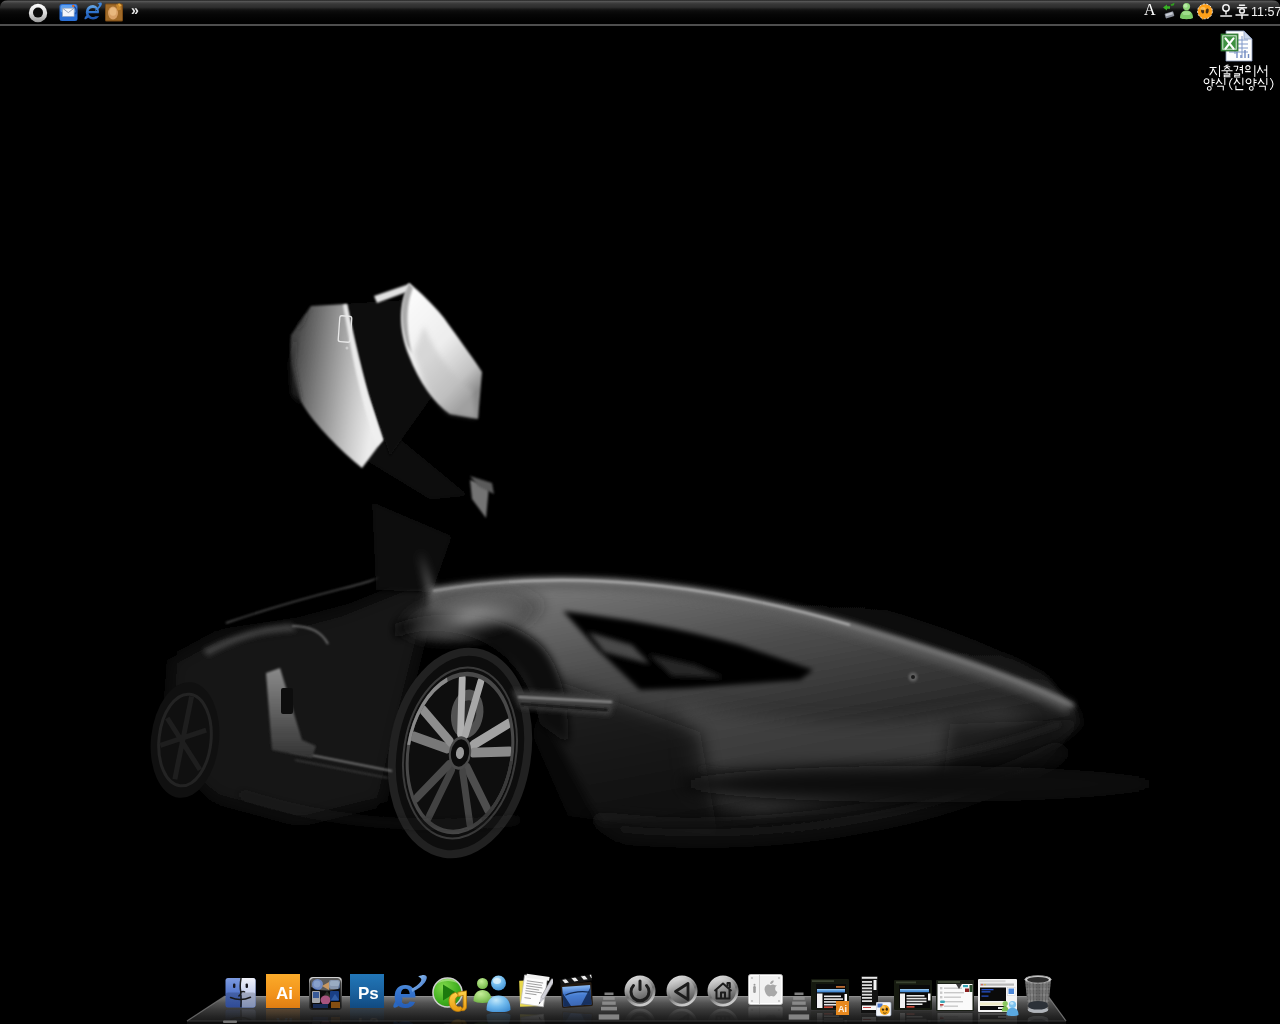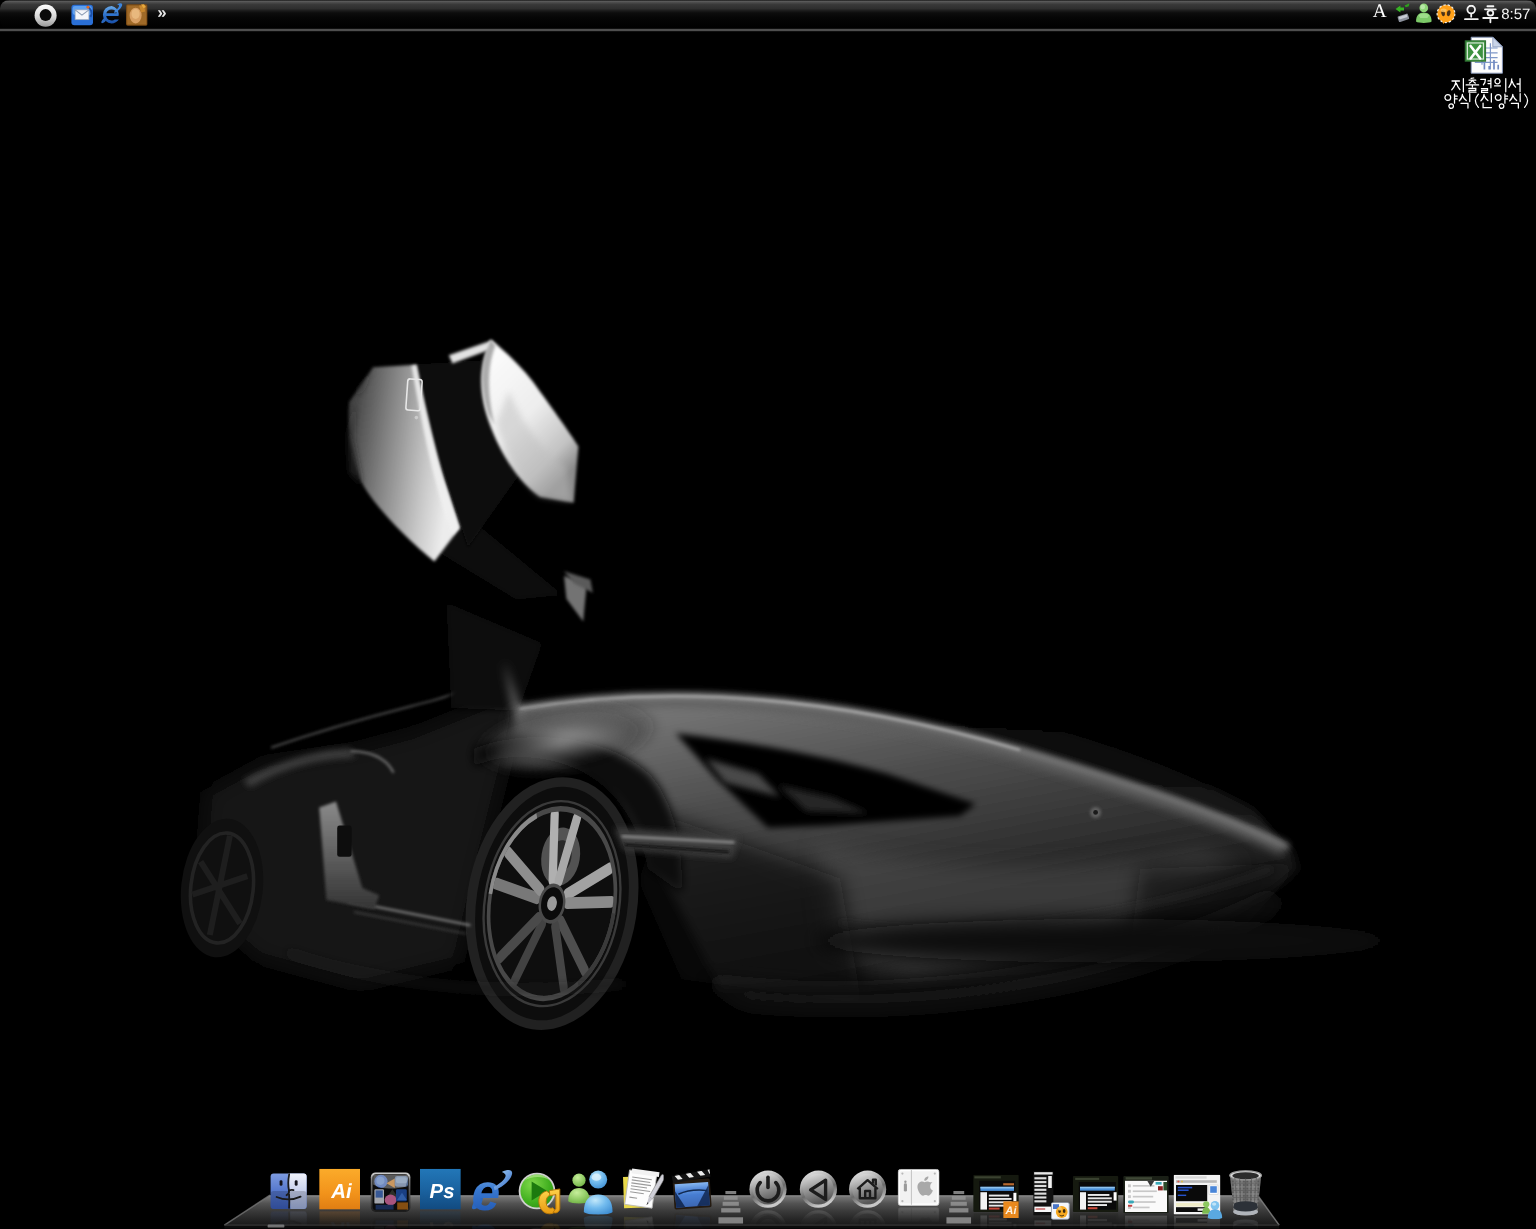--- a/index.html
+++ b/index.html
@@ -5,21 +5,21 @@
 html,body{-webkit-font-smoothing:antialiased;margin:0;padding:0;width:1280px;height:1024px;background:#000;overflow:hidden;font-family:"Liberation Sans",sans-serif;}
 #screen{position:absolute;inset:0;width:1280px;height:1024px;background:#000;}
 .abs{position:absolute;}
 
 #menubar{position:absolute;left:0;top:0;width:1280px;height:24px;
 background:linear-gradient(to bottom,#161616 0%,#5a5a5a 5%,#4a4a4a 9%,#383838 16%,#2e2e2e 30%,#191919 38%,#0d0d0d 45%,#060606 60%,#020202 80%,#000 100%);
 border-radius:8px/7px;}
 #menubar:after{content:"";position:absolute;left:0;right:0;top:24px;height:1.5px;background:#4e4e4e;}
 .mbicon{position:absolute;top:3px;}
 
-#dock{position:absolute;left:0;top:960px;width:1280px;height:64px;font-style:italic;}
+#dock{position:absolute;left:0;top:960px;width:1280px;height:64px;}
 .dicon{position:absolute;-webkit-box-reflect:below 1px linear-gradient(transparent 58%,rgba(255,255,255,0.18));}
 .noref{position:absolute;}
 </style>
 </head>
 <body>
 <div id="screen">
 
   <div class="abs" id="carwrap" style="left:0;top:24px;width:1280px;height:936px;">
   <svg width="1280" height="936" viewBox="0 0 1280 936">
     <defs>
@@ -251,21 +251,21 @@
         <ellipse cx="6" cy="4" rx="3.2" ry="3.2"></ellipse>
         <path d="M6 7.5 V10"></path>
         <path d="M0.8 12 H11.5"></path>
         <path d="M19.5 1.2 H24.5"></path>
         <path d="M17.5 3.8 H26.5"></path>
         <ellipse cx="22" cy="6.9" rx="2.4" ry="2.2"></ellipse>
         <path d="M16 11 H28"></path>
         <path d="M22 11 V14.6"></path>
       </g>
     </svg>
-    <div class="mbicon" style="left:1251px;top:5px;color:#f2f2f2;font-size:12.5px;">8:57</div>
+    <div class="mbicon" style="left:1251px;top:5px;color:#f2f2f2;font-size:12.5px;">11:57</div>
   </div>
 
   <svg class="abs" style="left:1196px;top:28px" width="84" height="66" viewBox="0 0 84 66">
 
     <g>
       <path d="M30 3 L48 3 L56 11 L56 33 L30 33 Z" fill="#fdfdfd" stroke="#8899bb" stroke-width="0.8"></path>
       <path d="M48 3 L48 11 L56 11 Z" fill="#c9d4e8" stroke="#8899bb" stroke-width="0.7"></path>
       <g stroke="#7e97c8" stroke-width="1">
         <path d="M33 12 H52 M33 16 H52 M33 20 H52 M33 24 H52"></path>
         <path d="M39 8 V26 M46 8 V30"></path>

